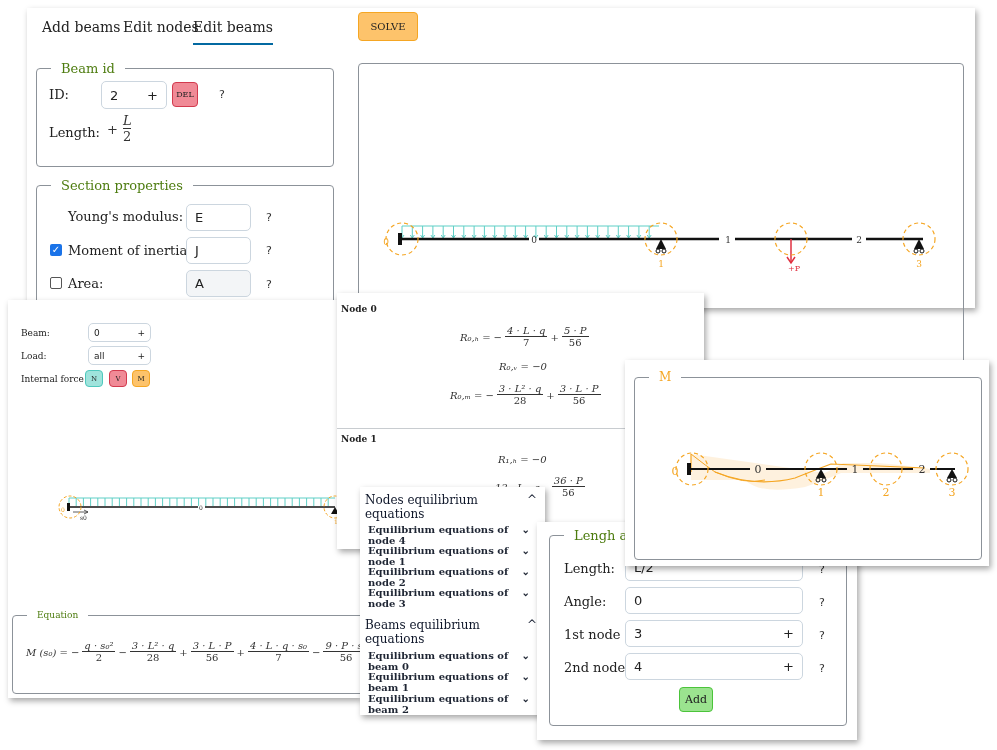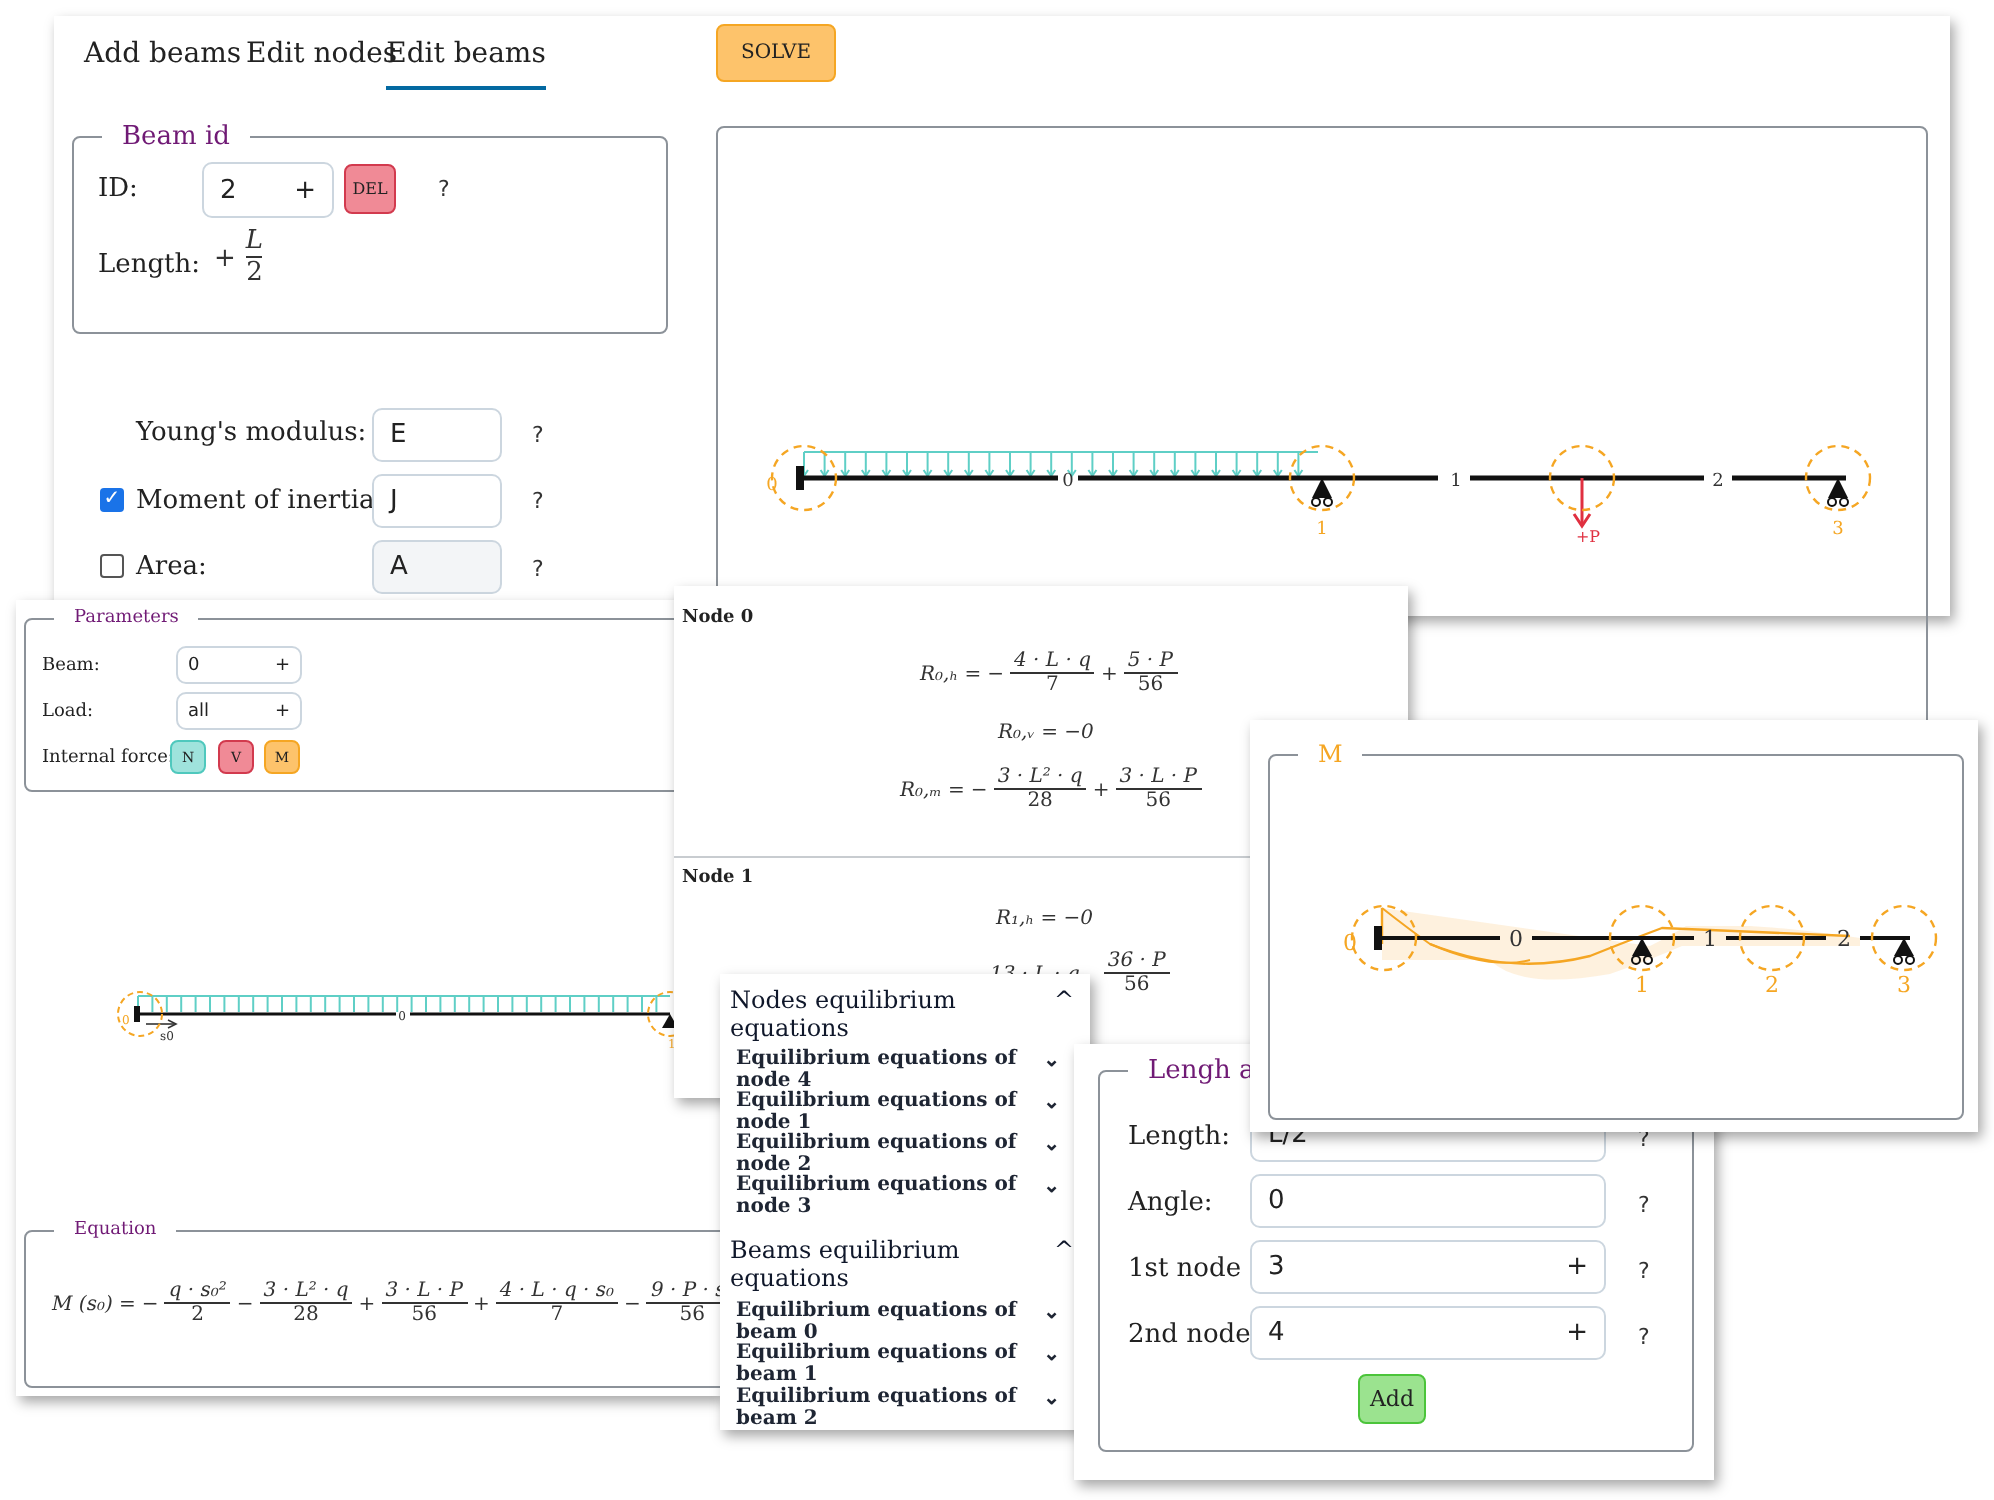--- a/index.html
+++ b/index.html
@@ -1,19 +1,19 @@
 <!DOCTYPE html>
 <html><head>
 <meta charset="utf-8">
 <style>
   html,body{margin:0;padding:0;background:#fff;}
   body{width:997px;height:750px;position:relative;overflow:hidden;font-family:"DejaVu Serif",serif;color:#222;}
   .win{position:absolute;background:#fff;box-shadow:2px 3px 6px rgba(0,0,0,0.35);}
   fieldset{border:1px solid #8c9299;border-radius:4px;margin:0;padding:0;position:absolute;}
-  legend{color:#701a75;padding:0 10px;margin-left:14px;}
+  legend{color:#4d7c0f;padding:0 10px;margin-left:14px;}
   .inp{position:absolute;border:1px solid #ccd6df;border-radius:5px;background:#fff;font-family:"DejaVu Sans",sans-serif;color:#222;box-sizing:border-box;display:flex;align-items:center;justify-content:space-between;}
   .q{position:absolute;font-family:"DejaVu Sans",sans-serif;font-size:11px;color:#333;}
   .lbl{position:absolute;color:#222;}
   .btn{position:absolute;border-radius:4px;box-sizing:border-box;display:flex;align-items:center;justify-content:center;font-family:"DejaVu Serif",serif;}
   .frac{display:inline-flex;flex-direction:column;align-items:center;vertical-align:middle;margin:0 3px;}
   .frac .n{border-bottom:1px solid #333;padding:0 2px;line-height:1.1;}
   .frac .d{line-height:1.2;}
   .math{font-family:"DejaVu Serif",serif;font-size:10px;color:#333;white-space:nowrap;position:absolute;display:flex;align-items:center;}
   .math i{font-style:italic;}
   .acc-item{position:absolute;left:8px;font-size:10px;font-weight:bold;color:#1e2533;display:flex;justify-content:space-between;width:162px;}
@@ -48,20 +48,23 @@
   <div class="q" style="left:192px;top:80px;">?</div>
   <div class="lbl" style="left:22px;top:117px;font-size:13px;">Length:</div>
   <div class="math" style="left:80px;top:106px;font-size:13px;">
     <span>+</span>
     <span class="frac">
         <i class="n" style="border:none;">L</i>
         <span style="border-top:1px solid #333;" class="d">2</span>
       </span>
   </div>
 
+  <fieldset style="left:9px;top:170px;width:296px;height:140px;">
+    <legend style="font-size:13px;">Section properties</legend>
+  </fieldset>
   <div class="lbl" style="left:41px;top:201px;font-size:13px;">Young's modulus:</div>
   <div class="inp" style="left:159px;top:196px;width:65px;height:27px;padding:0 8px;font-size:13px;">
     <span>E</span>
   </div>
   <div class="q" style="left:239px;top:203px;">?</div>
 
   <div style="position:absolute;left:23px;top:236px;width:12px;height:12px;background:#1a73e8;border-radius:2px;color:#fff;font-size:10px;line-height:12px;text-align:center;font-family:'DejaVu Sans',sans-serif;">✓</div>
   <div class="lbl" style="left:41px;top:235px;font-size:13px;">Moment of inertia:</div>
   <div class="inp" style="left:159px;top:229px;width:65px;height:27px;padding:0 8px;font-size:13px;">
     <span>J</span>
@@ -164,23 +167,20 @@
       <g fill="#f5a623" font-size="9" font-family="DejaVu Serif, serif" text-anchor="middle">
         <text x="27" y="181">0</text>
         <text x="302" y="203">1</text>
         <text x="560" y="203">3</text>
       </g>
     </svg>
   </div>
 </div>
 
 <div class="win" style="left:8px;top:300px;width:352px;height:398px;">
-  <fieldset style="left:4px;top:4px;width:360px;height:90px;">
-    <legend style="font-size:9px;">Parameters</legend>
-  </fieldset>
   <div class="lbl" style="left:13px;top:28px;font-size:9px;">Beam:</div>
   <div class="inp" style="left:80px;top:23px;width:63px;height:19px;padding:0 5px;font-size:9px;">
     <span>0</span>
     <span>+</span>
   </div>
   <div class="lbl" style="left:13px;top:51px;font-size:9px;">Load:</div>
   <div class="inp" style="left:80px;top:46px;width:63px;height:19px;padding:0 5px;font-size:9px;">
     <span>all</span>
     <span>+</span>
   </div>

